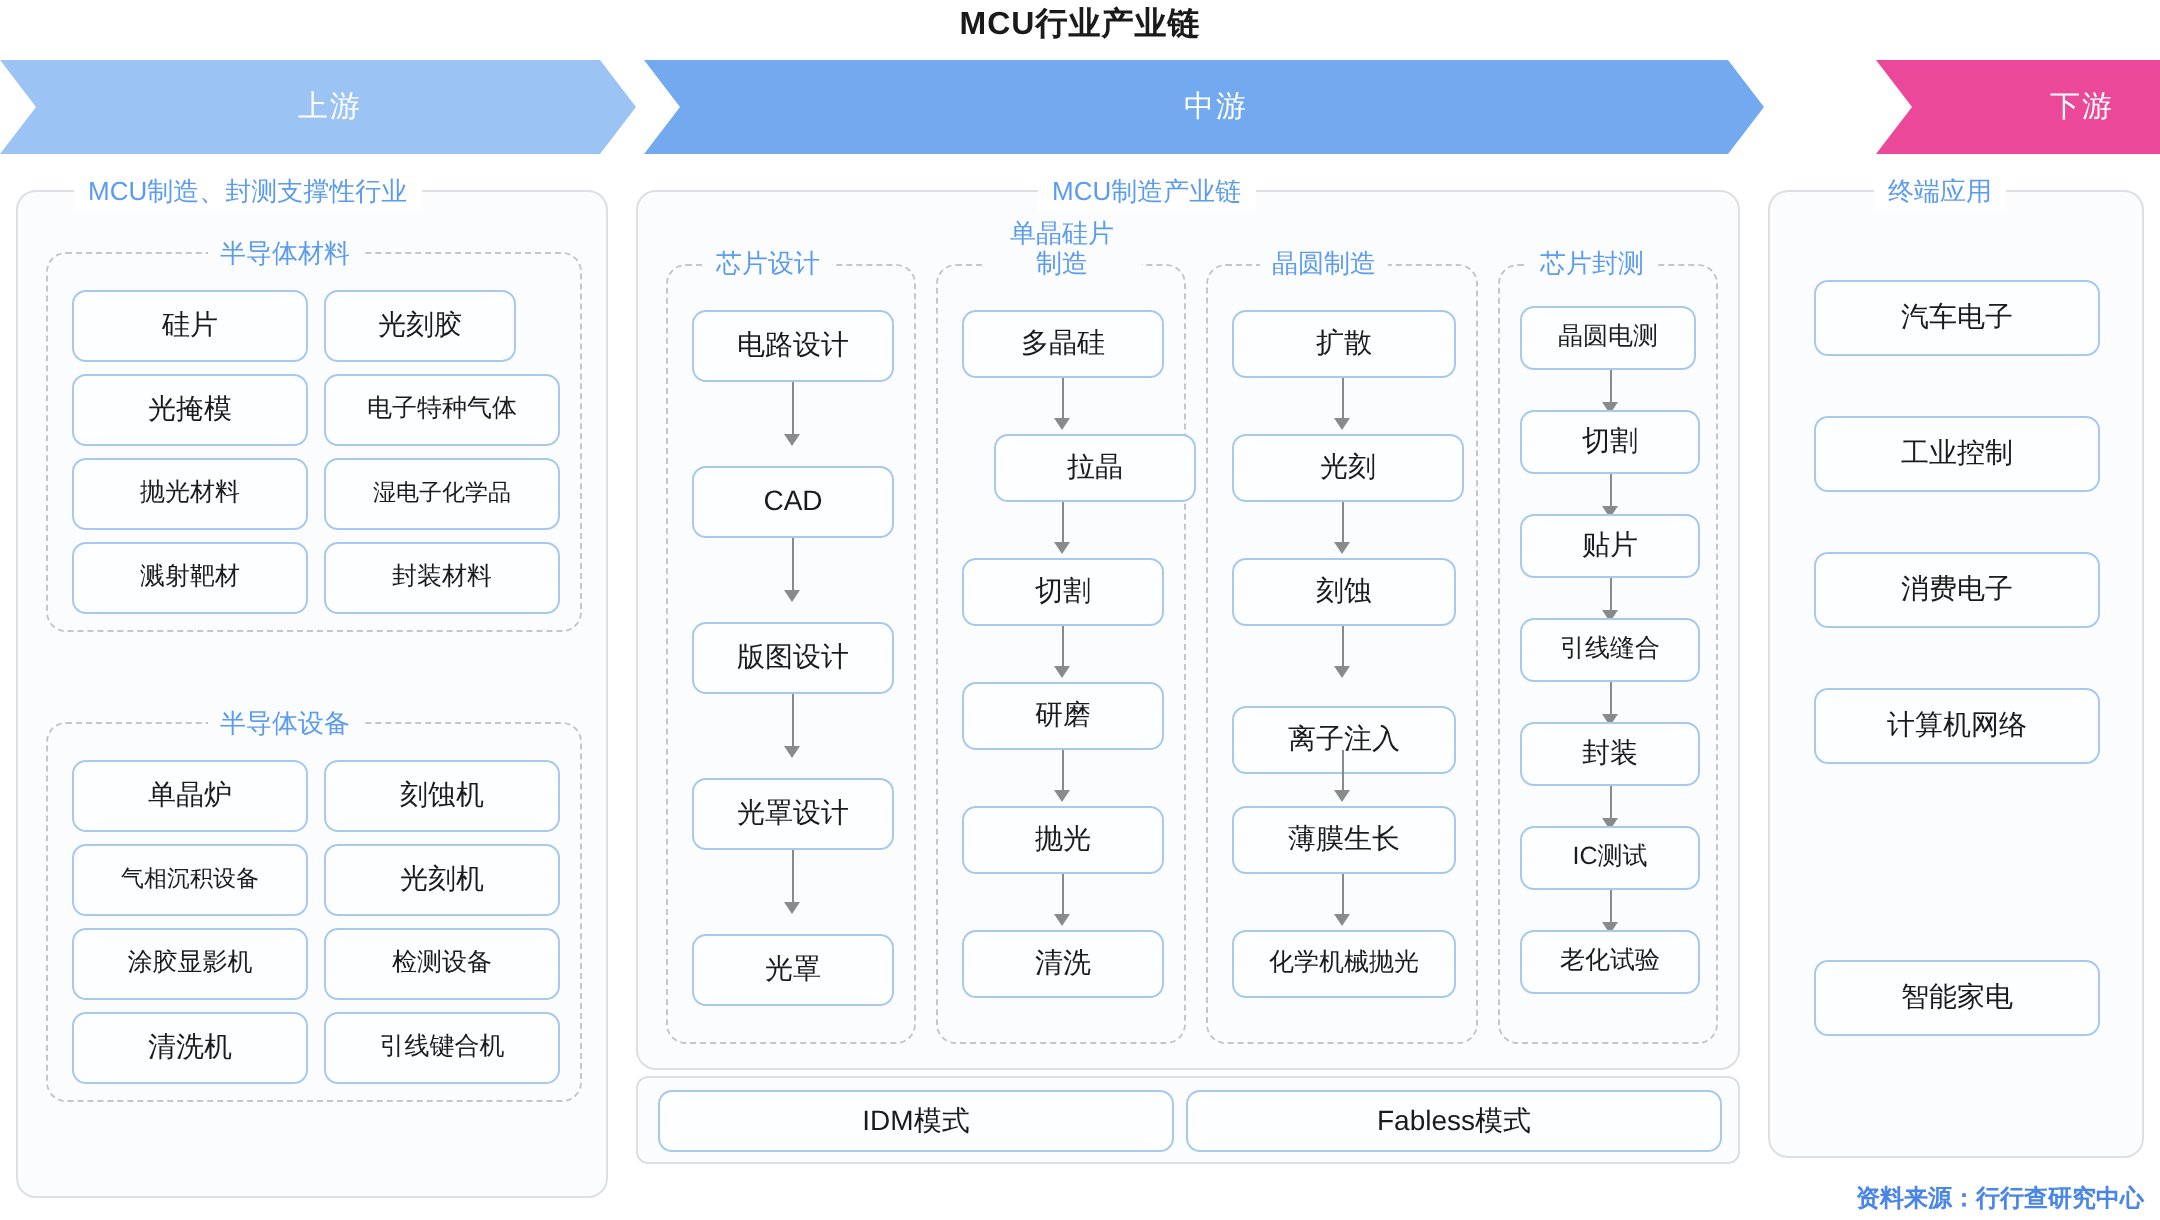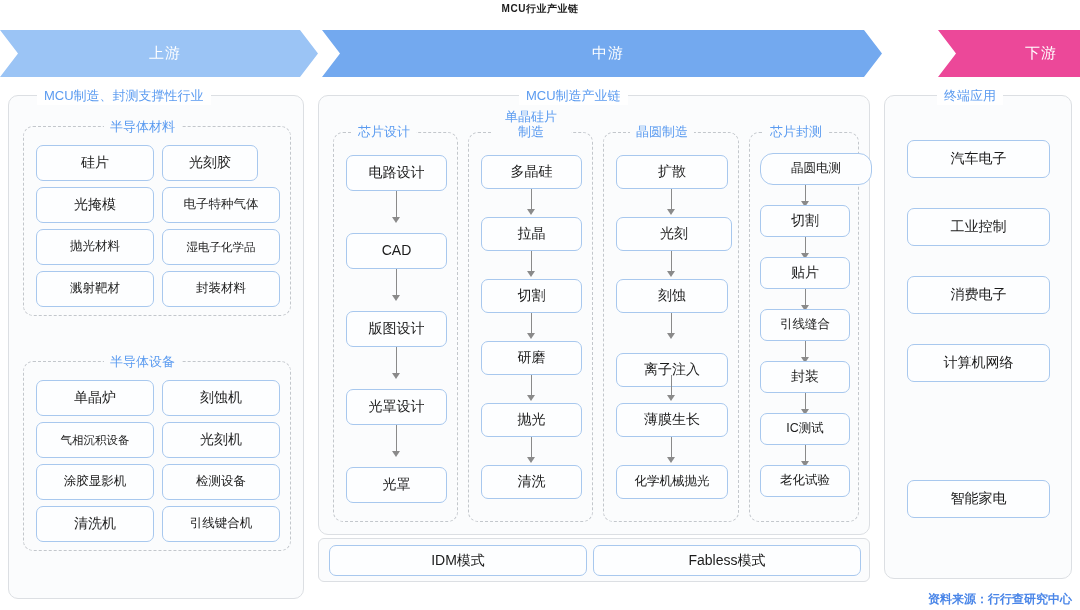--- a/index.html
+++ b/index.html
@@ -7,21 +7,21 @@
     width:1080px; height:610px;
     background:#ffffff;
     font-family:"Liberation Sans","DejaVu Sans",sans-serif;
     overflow:hidden;
   }
   #root { position:relative; width:1080px; height:610px; }
 
   
   .page-title{
     position:absolute; top:2px; left:0; width:1080px;
-    text-align:center; font-size:10px; font-weight:bold; color:#1a1a1a;
+    text-align:center; font-size:16px; font-weight:bold; color:#1a1a1a;
     letter-spacing:.5px;
   }
 
   
   .banner{ position:absolute; top:30px; left:0; width:1080px; height:47px; }
   .chev{
     position:absolute; top:0; height:47px;
     display:flex; align-items:center; justify-content:center;
     color:#ffffff; font-size:15px; letter-spacing:1px;
   }
@@ -184,21 +184,21 @@
     <div class="dgroup" style="left:149px; top:36px; width:125px; height:390px;">
       <div class="dgroup-title" style="left:22px; top:-24px; width:80px;">
         <span>单晶硅片</span><br>
         <span>制造</span>
       </div>
       <div class="node" style="left:12px; top:22px;  width:101px; height:34px;">多晶硅</div>
       <div class="arrow" style="left:58px; top:56px;  height:26px;">
           <div class="shaft" style="height:20px;"></div>
           <div class="head" style="top:20px;"></div>
         </div>
-      <div class="node" style="left:12px; top:84px;  width:101px; height:34px;">拉晶</div>
+      <div class="node" style="left:28px; top:84px;  width:101px; height:34px;">拉晶</div>
       <div class="arrow" style="left:58px; top:118px; height:26px;">
           <div class="shaft" style="height:20px;"></div>
           <div class="head" style="top:20px;"></div>
         </div>
       <div class="node" style="left:12px; top:146px; width:101px; height:34px;">切割</div>
       <div class="arrow" style="left:58px; top:180px; height:26px;">
           <div class="shaft" style="height:20px;"></div>
           <div class="head" style="top:20px;"></div>
         </div>
       <div class="node" style="left:12px; top:208px; width:101px; height:34px;">研磨</div>
@@ -239,21 +239,21 @@
       <div class="node" style="left:12px; top:270px; width:112px; height:34px;">薄膜生长</div>
       <div class="arrow" style="left:63px; top:304px; height:26px;">
           <div class="shaft" style="height:20px;"></div>
           <div class="head" style="top:20px;"></div>
         </div>
       <div class="node md" style="left:12px; top:332px; width:112px; height:34px;">化学机械抛光</div>
     </div>
 
     <div class="dgroup" style="left:430px; top:36px; width:110px; height:390px;">
       <div class="dgroup-title" style="left:14px; top:-9px;">芯片封测</div>
-      <div class="node md" style="left:10px; top:20px;  width:112px; height:32px;border-radius:13px;">晶圆电测</div>
+      <div class="node md" style="left:10px; top:20px;  width:88px; height:32px;">晶圆电测</div>
       <div class="arrow" style="left:51px; top:52px;  height:22px;">
           <div class="shaft" style="height:16px;"></div>
           <div class="head" style="top:16px;"></div>
         </div>
       <div class="node" style="left:10px; top:72px;  width:90px; height:32px;">切割</div>
       <div class="arrow" style="left:51px; top:104px; height:22px;">
           <div class="shaft" style="height:16px;"></div>
           <div class="head" style="top:16px;"></div>
         </div>
       <div class="node" style="left:10px; top:124px; width:90px; height:32px;">贴片</div>

